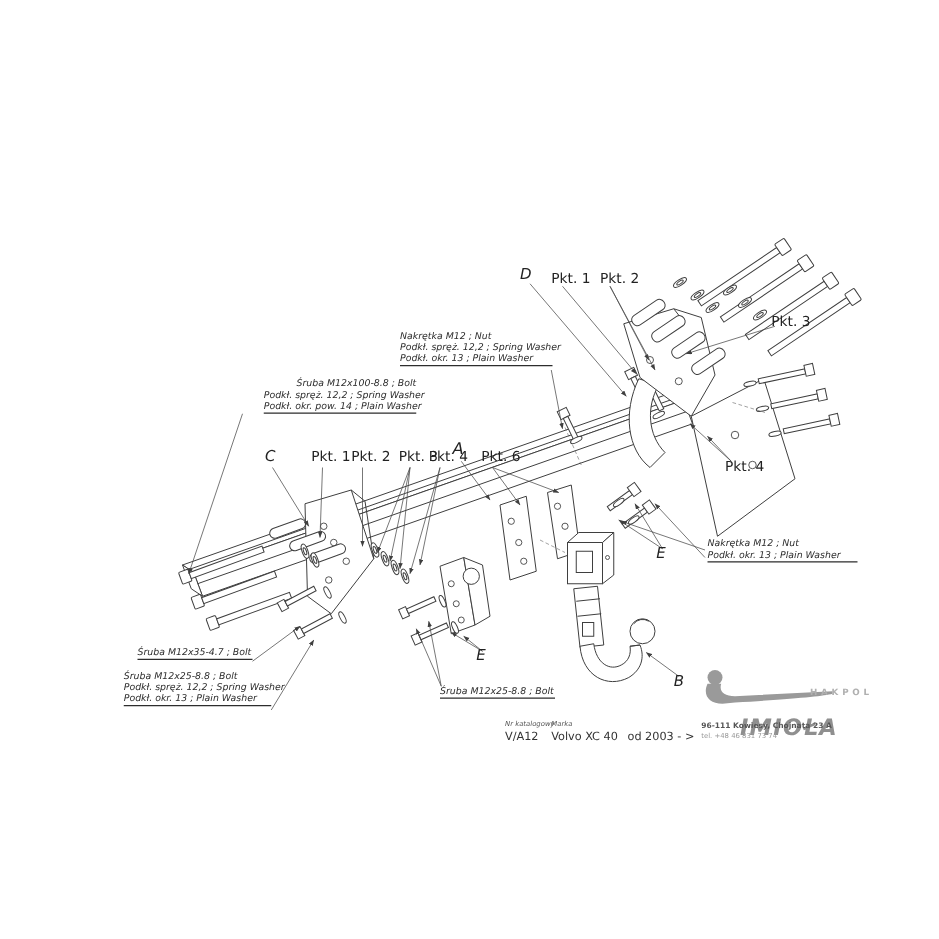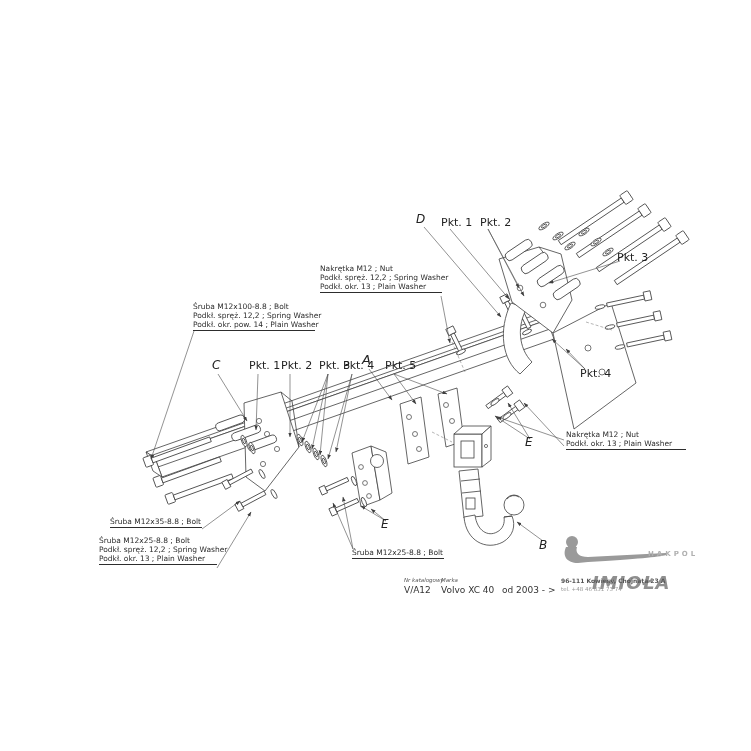--- a/index.html
+++ b/index.html
@@ -4,21 +4,21 @@
 <style>
   html,body{margin:0;padding:0;background:#fff;}
   .stage{position:relative;width:751px;height:751px;background:#ffffff;overflow:hidden;
          font-family:"DejaVu Sans","Liberation Sans",sans-serif;}
   svg{position:absolute;left:0;top:0;}
   .part{fill:#ffffff;stroke:#3f3f3f;stroke-width:0.8;}
   .ln{stroke:#3f3f3f;stroke-width:0.8;fill:none;}
   .ld{stroke:#4a4a4a;stroke-width:0.6;fill:none;}
   .dash{stroke:#6a6a6a;stroke-width:0.5;fill:none;stroke-dasharray:3 2;}
   .hole{fill:#fff;stroke:#3f3f3f;stroke-width:0.7;}
-  .callout{position:absolute;font-size:7.5px;line-height:9px;
+  .callout{position:absolute;font-style:italic;font-size:7.5px;line-height:9px;
            color:#2d2d2d;white-space:nowrap;border-bottom:0.8px solid #2d2d2d;padding-bottom:1px;}
   .ltr{position:absolute;font-style:italic;color:#222;font-size:12px;}
   .pkt{position:absolute;color:#222;font-size:11px;white-space:nowrap;}
   .tb-h{position:absolute;font-style:italic;font-size:5.5px;color:#555;white-space:nowrap;}
   .tb-v{position:absolute;font-size:9px;color:#333;white-space:nowrap;}
   .brand{position:absolute;font-weight:bold;font-style:italic;font-size:18px;
          letter-spacing:1px;color:#8f8f8f;margin-top:44px;}
   .subbrand{position:absolute;font-size:7px;letter-spacing:3px;color:#b0b0b0;font-weight:bold;margin-left:24px;}
   .addr1{position:absolute;font-size:6px;font-weight:bold;color:#555;white-space:nowrap;}
   .addr2{position:absolute;font-size:5.5px;color:#999;white-space:nowrap;}
@@ -335,39 +335,39 @@
     <line class="ld" x1="530" y1="439" x2="508" y2="403" marker-end="url(#arr)"></line>
     <line class="ld" x1="543" y1="541" x2="517" y2="522" marker-end="url(#arr)"></line>
   </g>
 
   <g>
     <circle cx="572" cy="542" r="6" fill="#9a9a9a"></circle>
     <path d="M 566,547 C 562,556 567,563 578,563 L 588,562 C 638,559 658,557 666,555 L 666,553 L 588,557 C 579,557 575,553 577,547 Z" fill="#9a9a9a"></path>
   </g>
 </svg>
 
-<div class="callout" style="left:193px;top:302px;width:122px;">
+<div class="callout" style="left:211px;top:302px;width:122px;text-align:right;">
   <div>Śruba M12x100-8.8 ; Bolt</div>
   <div>Podkł. spręż. 12,2 ; Spring Washer</div>
   <div>Podkł. okr. pow. 14 ; Plain Washer</div>
 </div>
 
 <div class="callout" style="left:320px;top:264px;width:122px;">
   <div>Nakrętka  M12 ; Nut</div>
   <div>Podkł. spręż. 12,2 ; Spring Washer</div>
   <div>Podkł. okr. 13 ; Plain Washer</div>
 </div>
 
 <div class="callout" style="left:566px;top:430px;width:120px;">
   <div>Nakrętka  M12 ; Nut</div>
   <div>Podkł. okr. 13 ; Plain Washer</div>
 </div>
 
 <div class="callout" style="left:110px;top:517px;width:92px;">
-  <div>Śruba M12x35-8.8 ; Bolt</div>
+  <div>Śruba M12x35-4.7 ; Bolt</div>
 </div>
 
 <div class="callout" style="left:99px;top:536px;width:118px;">
   <div>Śruba M12x25-8.8 ; Bolt</div>
   <div>Podkł. spręż. 12,2 ; Spring Washer</div>
   <div>Podkł. okr. 13 ; Plain Washer</div>
 </div>
 
 <div class="callout" style="left:352px;top:548px;width:92px;">
   <div>Śruba M12x25-8.8 ; Bolt</div>
@@ -377,21 +377,21 @@
 <div class="pkt" style="left:441px;top:216px;">Pkt. 1</div>
 <div class="pkt" style="left:480px;top:216px;">Pkt. 2</div>
 <div class="pkt" style="left:617px;top:251px;">Pkt. 3</div>
 <div class="pkt" style="left:580px;top:367px;">Pkt. 4</div>
 <div class="ltr" style="left:212px;top:358px;">C</div>
 <div class="pkt" style="left:249px;top:359px;">Pkt. 1</div>
 <div class="pkt" style="left:281px;top:359px;">Pkt. 2</div>
 <div class="pkt" style="left:319px;top:359px;">Pkt. 3</div>
 <div class="pkt" style="left:343px;top:359px;">Pkt. 4</div>
 <div class="ltr" style="left:362px;top:352px;font-size:13px;">A</div>
-<div class="pkt" style="left:385px;top:359px;">Pkt. 5</div>
+<div class="pkt" style="left:385px;top:359px;">Pkt. 6</div>
 <div class="ltr" style="left:381px;top:517px;">E</div>
 <div class="ltr" style="left:525px;top:435px;">E</div>
 <div class="ltr" style="left:539px;top:538px;">B</div>
 
 <div class="tb-h" style="left:404px;top:577px;">Nr katalogowy</div>
 <div class="tb-h" style="left:441px;top:577px;">Marka</div>
 <div class="tb-v" style="left:404px;top:585px;">V/A12</div>
 <div class="tb-v" style="left:441px;top:585px;">Volvo XC 40</div>
 <div class="tb-v" style="left:502px;top:585px;">od  2003 - &gt;</div>
 

